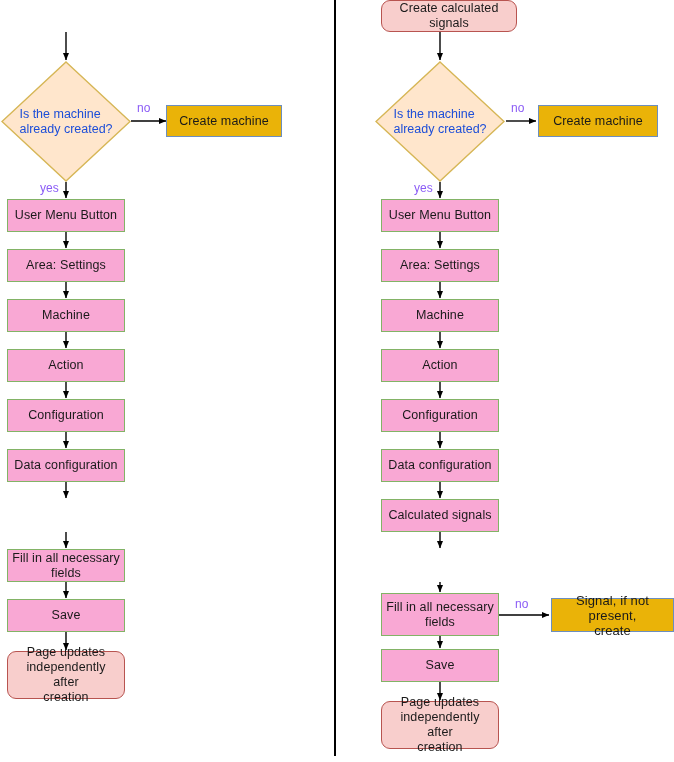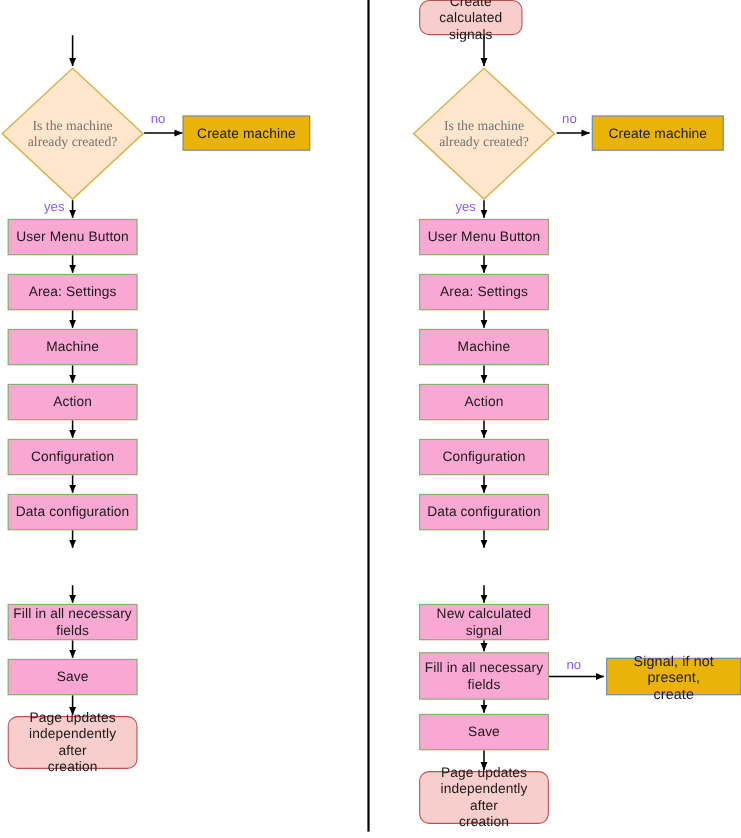--- a/index.html
+++ b/index.html
@@ -70,27 +70,26 @@
   }
   .decision-label {
     position: absolute;
     left: 0;
     top: 0;
     width: 100%;
     height: 100%;
     display: flex;
     align-items: center;
     justify-content: center;
-    text-align: center;
+    text-align: left;
     font-size: 12.5px;
     line-height: 15px;
     white-space: pre-line;
-    color: #737373;
+    color: #1d4ed8;
     pointer-events: none;
-    font-family: Liberation Serif, serif;
   }
 
   
   #connectors {
     position: absolute;
     left: 0;
     top: 0;
     width: 674px;
     height: 762px;
     pointer-events: none;
@@ -188,21 +187,21 @@
   <div class="node process" style="left:7px; top:599px; width:118px; height:33px;">Save</div>
 
   <div class="node terminator" style="left:7px; top:651px; width:118px; height:48px;">Page updates
 independently after
 creation</div>
 
   <div class="edge-label" style="left:137px; top:102px;">no</div>
 
   <div class="edge-label" style="left:40px; top:182px;">yes</div>
 
-  <div class="node terminator" style="left:381px; top:0px; width:94px; height:32px;">Create calculated
+  <div class="node terminator" style="left:381px; top:0px; width:136px; height:32px;">Create calculated
 signals</div>
 
   <div class="decision-wrap" style="left:375px; top:61px; width:130px; height:121px;">
     <svg width="130" height="121" viewBox="0 0 130 121" xmlns="http://www.w3.org/2000/svg">
       <polygon points="65,1 129,60.5 65,120 1,60.5" fill="#ffe6cc" stroke="#d6b656" stroke-width="1.4"></polygon>
     </svg>
     <div class="decision-label">Is the machine
 already created?</div>
   </div>
 
@@ -213,22 +212,22 @@
   <div class="node process" style="left:381px; top:249px; width:118px; height:33px;">Area: Settings</div>
 
   <div class="node process" style="left:381px; top:299px; width:118px; height:33px;">Machine</div>
 
   <div class="node process" style="left:381px; top:349px; width:118px; height:33px;">Action</div>
 
   <div class="node process" style="left:381px; top:399px; width:118px; height:33px;">Configuration</div>
 
   <div class="node process" style="left:381px; top:449px; width:118px; height:33px;">Data configuration</div>
 
-
-  <div class="node process" style="left:381px; top:549px; width:118px; height:33px;">New calculated signal</div>
+  <div class="node process" style="left:381px; top:499px; width:118px; height:33px;">Calculated signals</div>
+
 
   <div class="node process" style="left:381px; top:593px; width:118px; height:43px;">Fill in all necessary
 fields</div>
 
   <div class="node alt" style="left:551px; top:598px; width:123px; height:34px; font-size:13px;">Signal, if not present,
 create</div>
 
   <div class="node process" style="left:381px; top:649px; width:118px; height:33px;">Save</div>
 
   <div class="node terminator" style="left:381px; top:701px; width:118px; height:48px;">Page updates

